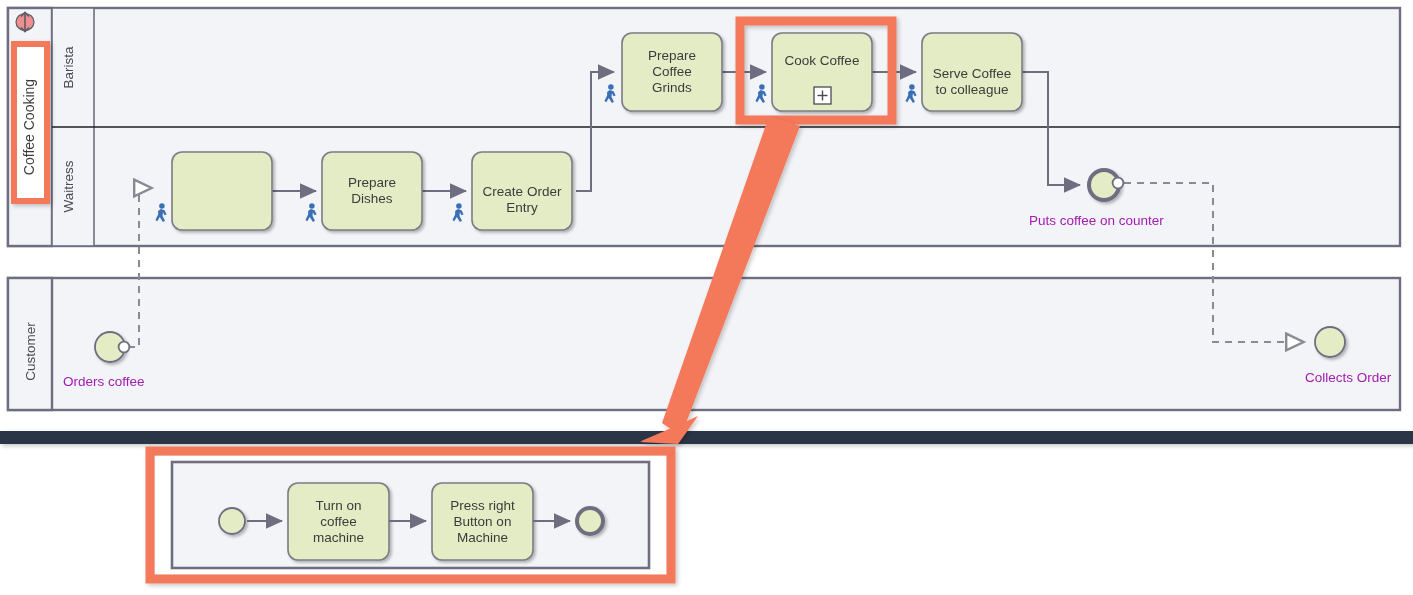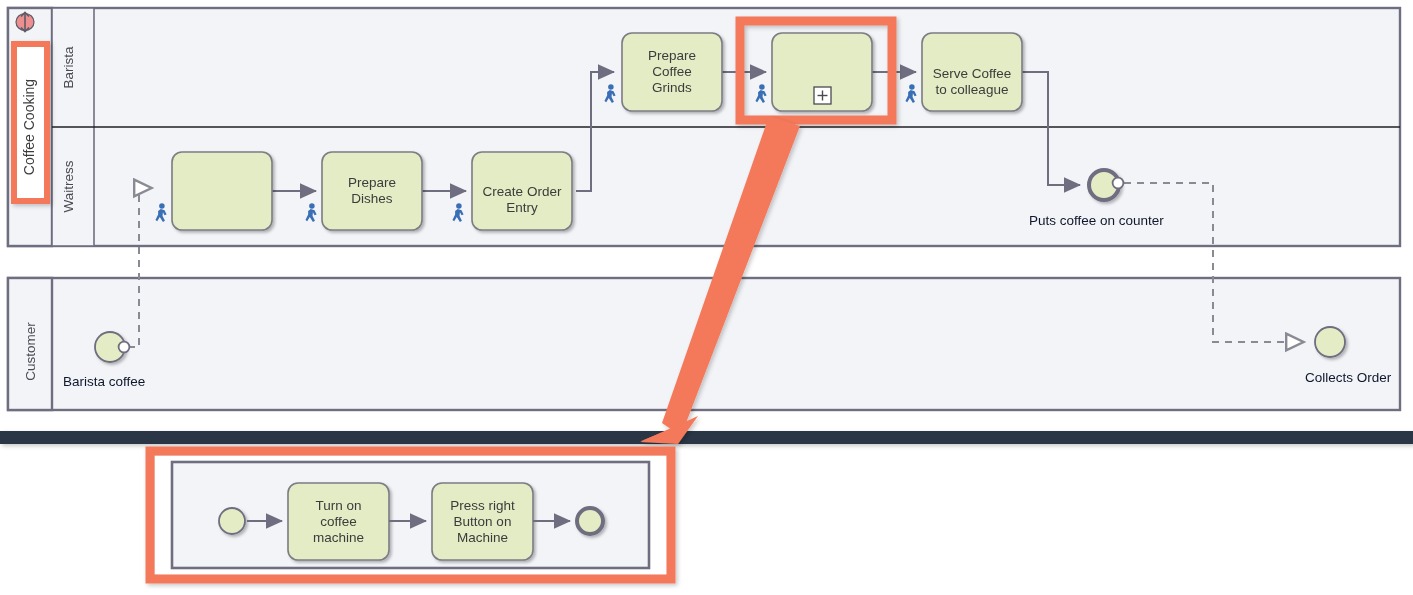--- a/index.html
+++ b/index.html
@@ -45,21 +45,21 @@
     white-space: nowrap;
   }
   .pool-label {
     position: absolute;
     color: #3c3c3c;
     font-size: 14px;
     white-space: nowrap;
   }
   .ev-label {
     position: absolute;
-    color: #0f172a;
+    color: #a21caf;
     font-size: 13.5px;
     white-space: nowrap;
   }
 </style>
 </head>
 <body>
 
 <div id="canvas">
 
   <svg id="bpmn-svg" width="1413" height="595" viewBox="0 0 1413 595">
@@ -220,30 +220,31 @@
 
   <div class="pool-label" style="left:-51px; top:119px; width:160px; text-align:center; transform:rotate(-90deg);">Coffee Cooking</div>
 
   <div class="lane-label" style="left:23px; top:60px; width:90px; text-align:center; transform:rotate(-90deg);">Barista</div>
   <div class="lane-label" style="left:18px; top:179px; width:100px; text-align:center; transform:rotate(-90deg);">Waitress</div>
   <div class="lane-label" style="left:-20px; top:344px; width:100px; text-align:center; transform:rotate(-90deg);">Customer</div>
 
   <div class="lbl task-label" style="left:622px; top:33px; width:100px; height:78px;">Prepare
 Coffee
 Grinds</div>
+  <div class="lbl task-label" style="left:772px; top:33px; width:100px; height:56px;">Cook Coffee</div>
   <div class="lbl task-label" style="left:922px; top:33px; width:100px; height:98px;">Serve Coffee
 to colleague</div>
 
   <div class="lbl task-label" style="left:322px; top:152px; width:100px; height:78px;">Prepare
 Dishes</div>
   <div class="lbl task-label" style="left:470px; top:152px; width:104px; height:95px;">Create Order
 Entry</div>
 
   <div class="ev-label" style="left:1029px; top:213px;">Puts coffee on counter</div>
-  <div class="ev-label" style="left:63px; top:374px;">Barista coffee</div>
+  <div class="ev-label" style="left:63px; top:374px;">Orders coffee</div>
   <div class="ev-label" style="left:1285px; top:370px;margin-left:20px;">Collects Order</div>
 
   <div class="lbl task-label" style="left:288px; top:483px; width:101px; height:77px;">Turn on
 coffee
 machine</div>
   <div class="lbl task-label" style="left:432px; top:483px; width:101px; height:77px;">Press right
 Button on
 Machine</div>
 
 </div>

